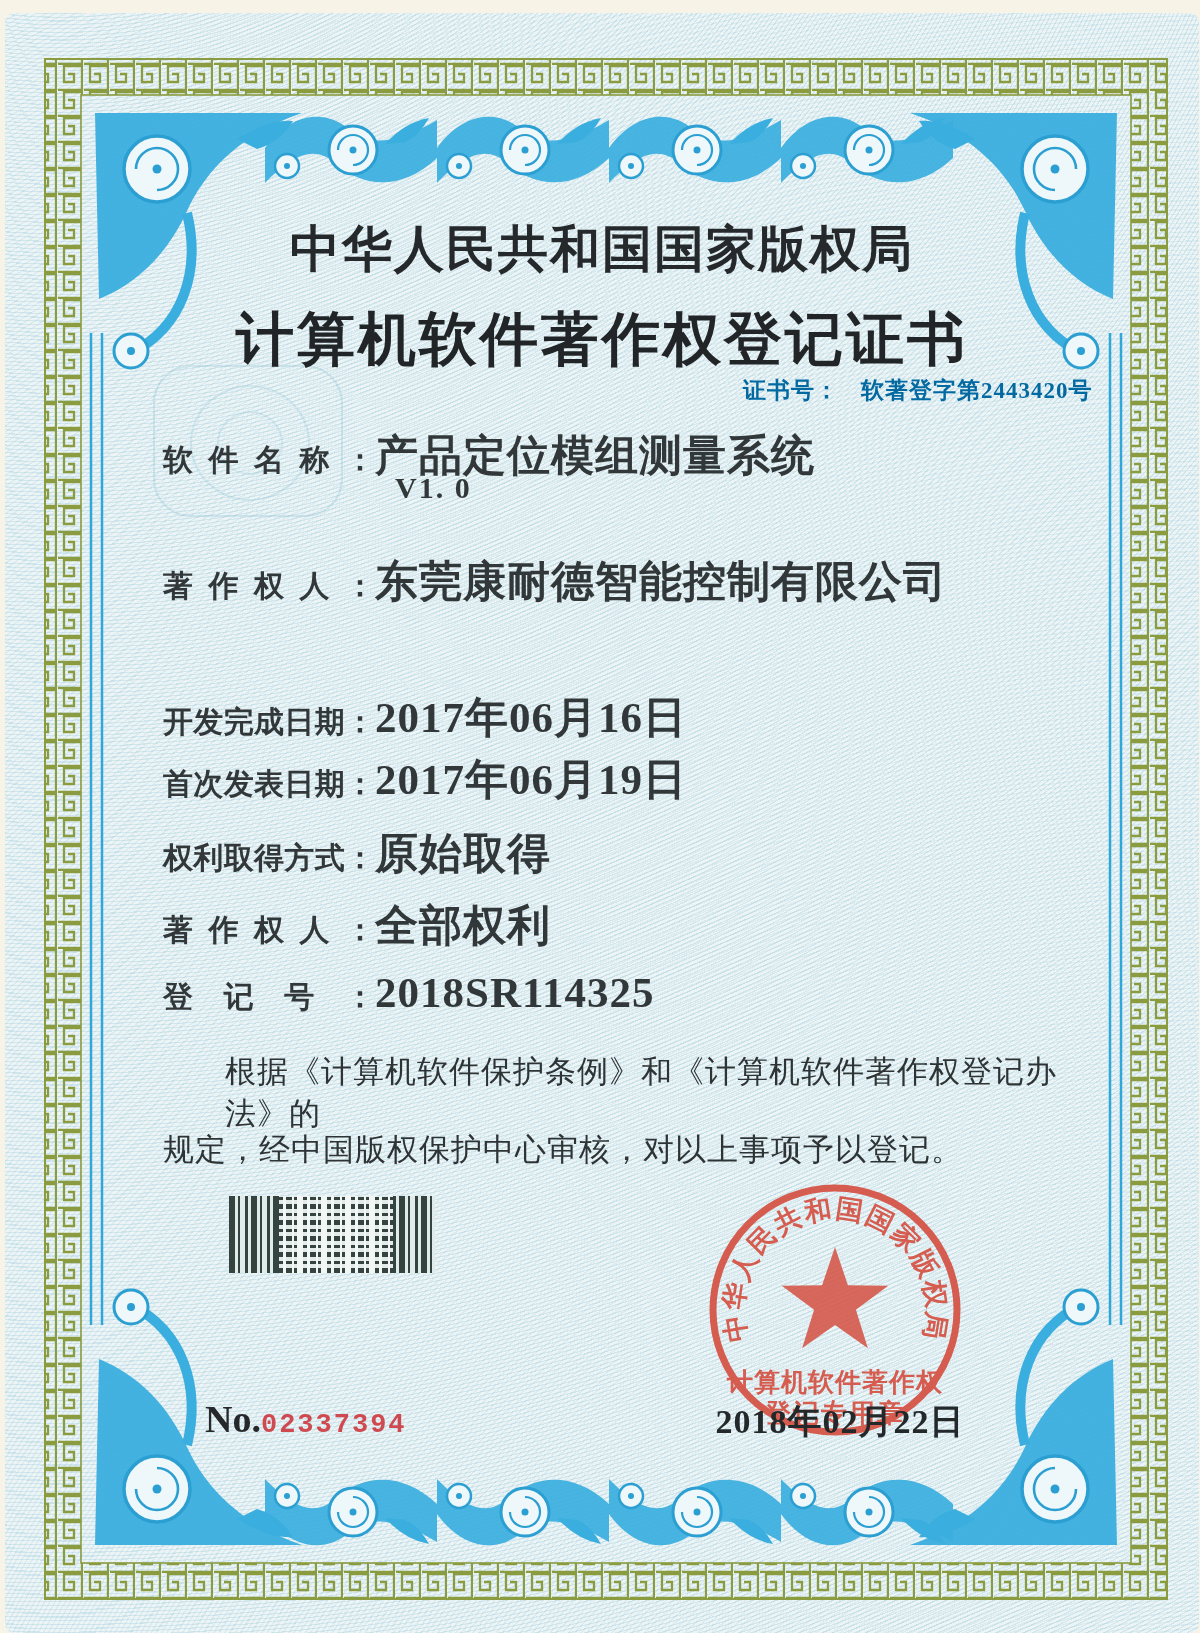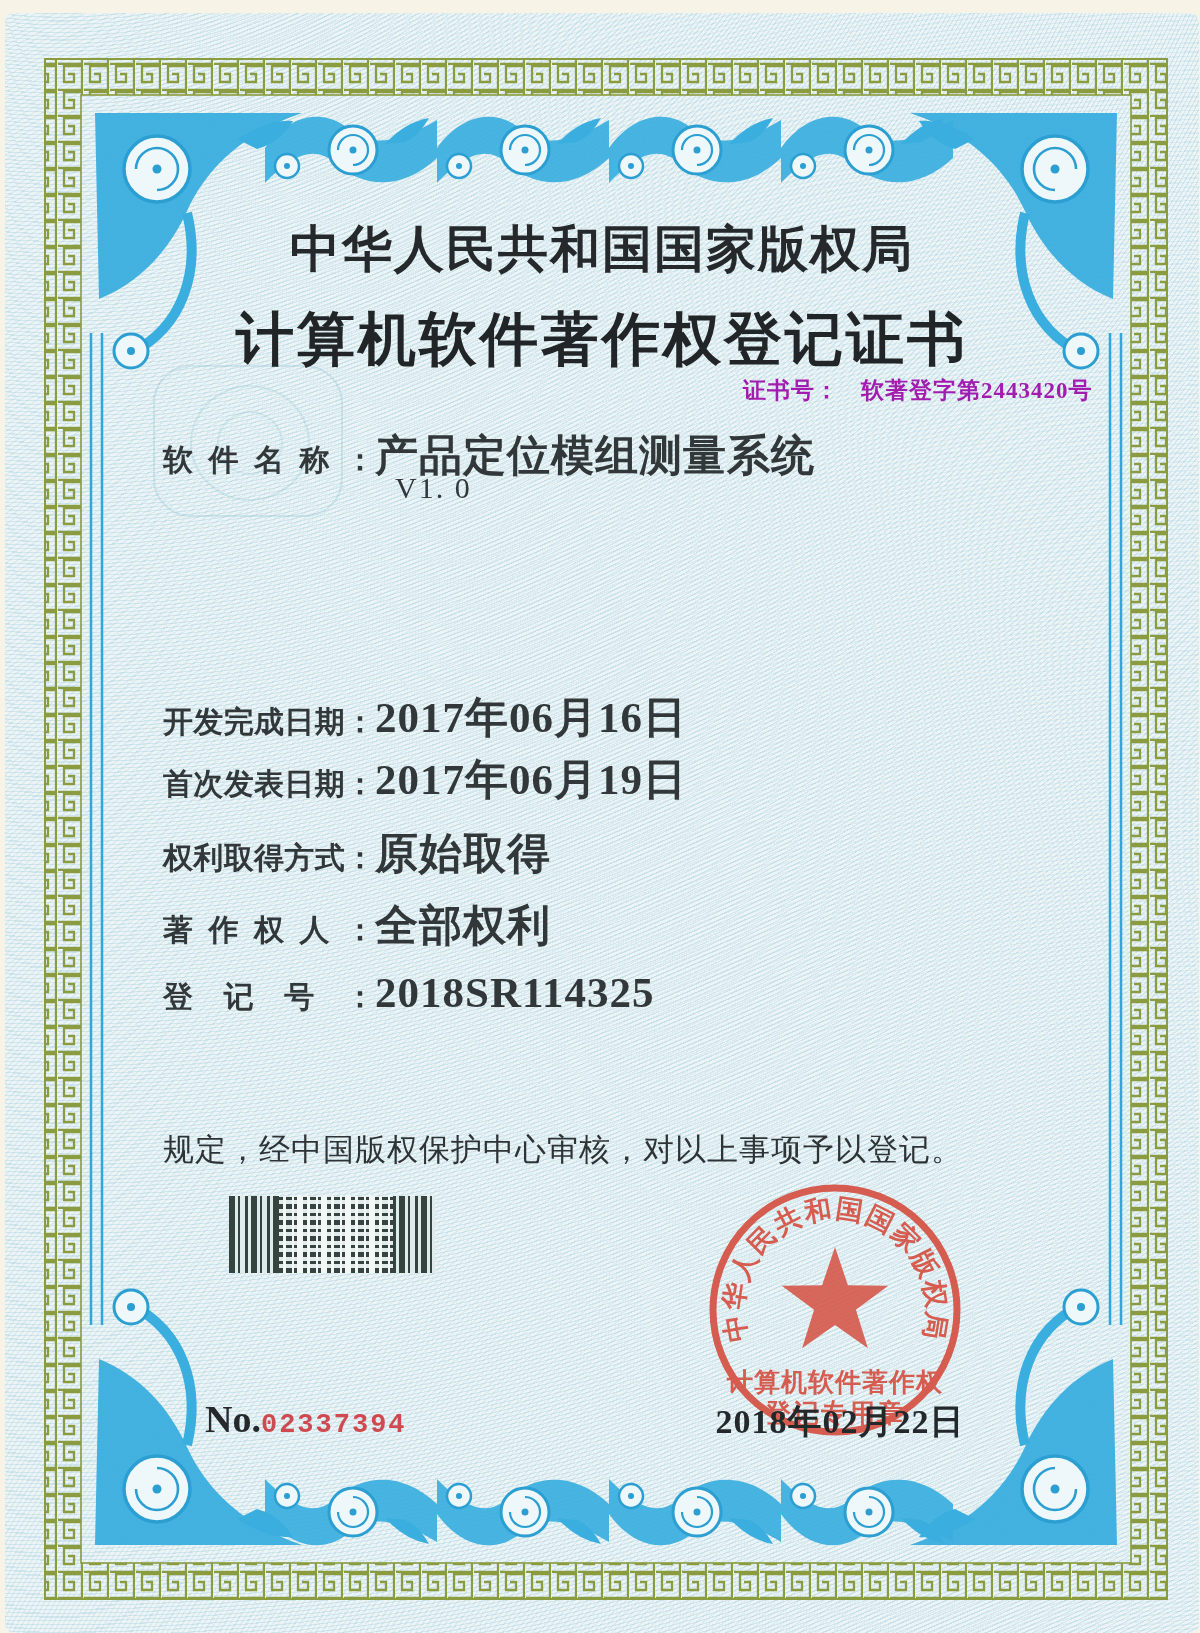--- a/index.html
+++ b/index.html
@@ -39,32 +39,32 @@
   .authority {
     position:absolute; left:0; right:0; top:203px; text-align:center;
     font-size:50px; font-weight:700; letter-spacing:2px; color:#26292b;
   }
   .cert-title {
     position:absolute; left:0; right:0; top:288px; text-align:center;
     font-size:58px; font-weight:700; letter-spacing:3px; color:#222527;
   }
   .certno {
     position:absolute; left:738px; top:362px; font-size:23px; font-weight:600;
-    color:#a21caf; letter-spacing:1px;
+    color:#0369a1; letter-spacing:1px;
   }
   .certno .cv { margin-left:22px; }
 
   .frow { position:absolute; left:158px; color:#32383a; white-space:nowrap; }
   .flabel {
     display:inline-block; width:212px; font-size:30px; font-weight:600;
     text-align:justify; text-align-last:justify; vertical-align:baseline;
   }
   .fvalue { font-size:43px; font-weight:600; letter-spacing:1px; }
   .version {
-    position:absolute; left:390px; top:458px; font-size:30px; font-weight:400;
+    position:absolute; left:390px; top:458px; font-size:30px; font-weight:700;
     color:#32383a; letter-spacing:2px;
   }
 
   .stline {
     position:absolute; left:158px; width:940px; font-size:31px; font-weight:500;
     color:#2e3436; letter-spacing:1px;
   }
   .stline.indent { padding-left:62px; }
 
   
@@ -183,20 +183,23 @@
 
     <div class="certno">
       <span>证书号：</span><span class="cv">软著登字第2443420号</span>
     </div>
 
     <div class="frow" style="top:414px">
       <span class="flabel">软件名称：</span><span class="fvalue">产品定位模组测量系统</span>
     </div>
     <div class="version">V1. 0</div>
 
+    <div class="frow" style="top:540px">
+      <span class="flabel">著作权人：</span><span class="fvalue">东莞康耐德智能控制有限公司</span>
+    </div>
 
     <div class="frow" style="top:676px">
       <span class="flabel">开发完成日期：</span><span class="fvalue">2017年06月16日</span>
     </div>
 
     <div class="frow" style="top:738px">
       <span class="flabel">首次发表日期：</span><span class="fvalue">2017年06月19日</span>
     </div>
 
     <div class="frow" style="top:812px">
@@ -204,20 +207,21 @@
     </div>
 
     <div class="frow" style="top:884px">
       <span class="flabel">著作权人：</span><span class="fvalue">全部权利</span>
     </div>
 
     <div class="frow" style="top:955px">
       <span class="flabel">登记号：</span><span class="fvalue">2018SR114325</span>
     </div>
 
+    <div class="stline indent" style="top:1038px">根据《计算机软件保护条例》和《计算机软件著作权登记办法》的</div>
     <div class="stline" style="top:1116px">规定，经中国版权保护中心审核，对以上事项予以登记。</div>
 
     <div class="barcode">
       <div class="bc-left"></div>
       <div class="bc-mid"></div>
       <div class="bc-right"></div>
     </div>
 
     <svg class="seal" width="270" height="270" viewBox="0 0 270 270">
       <defs>

